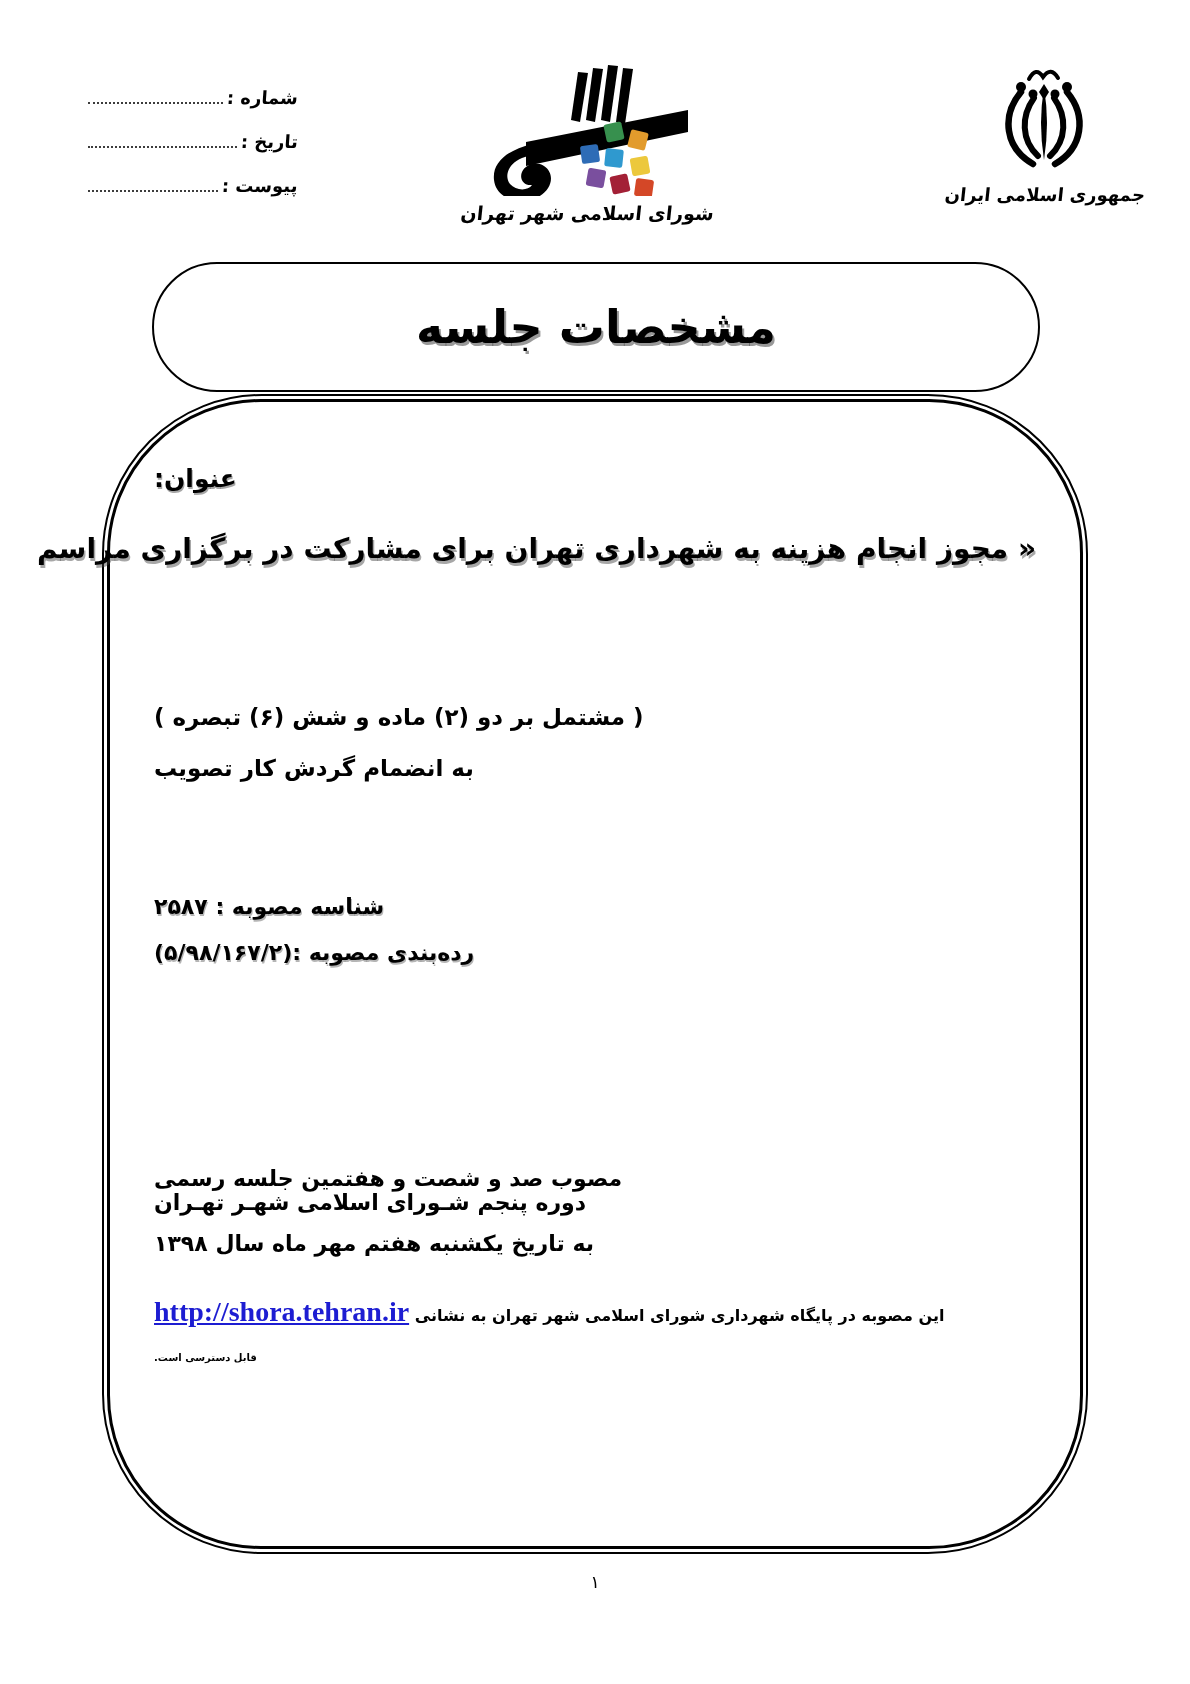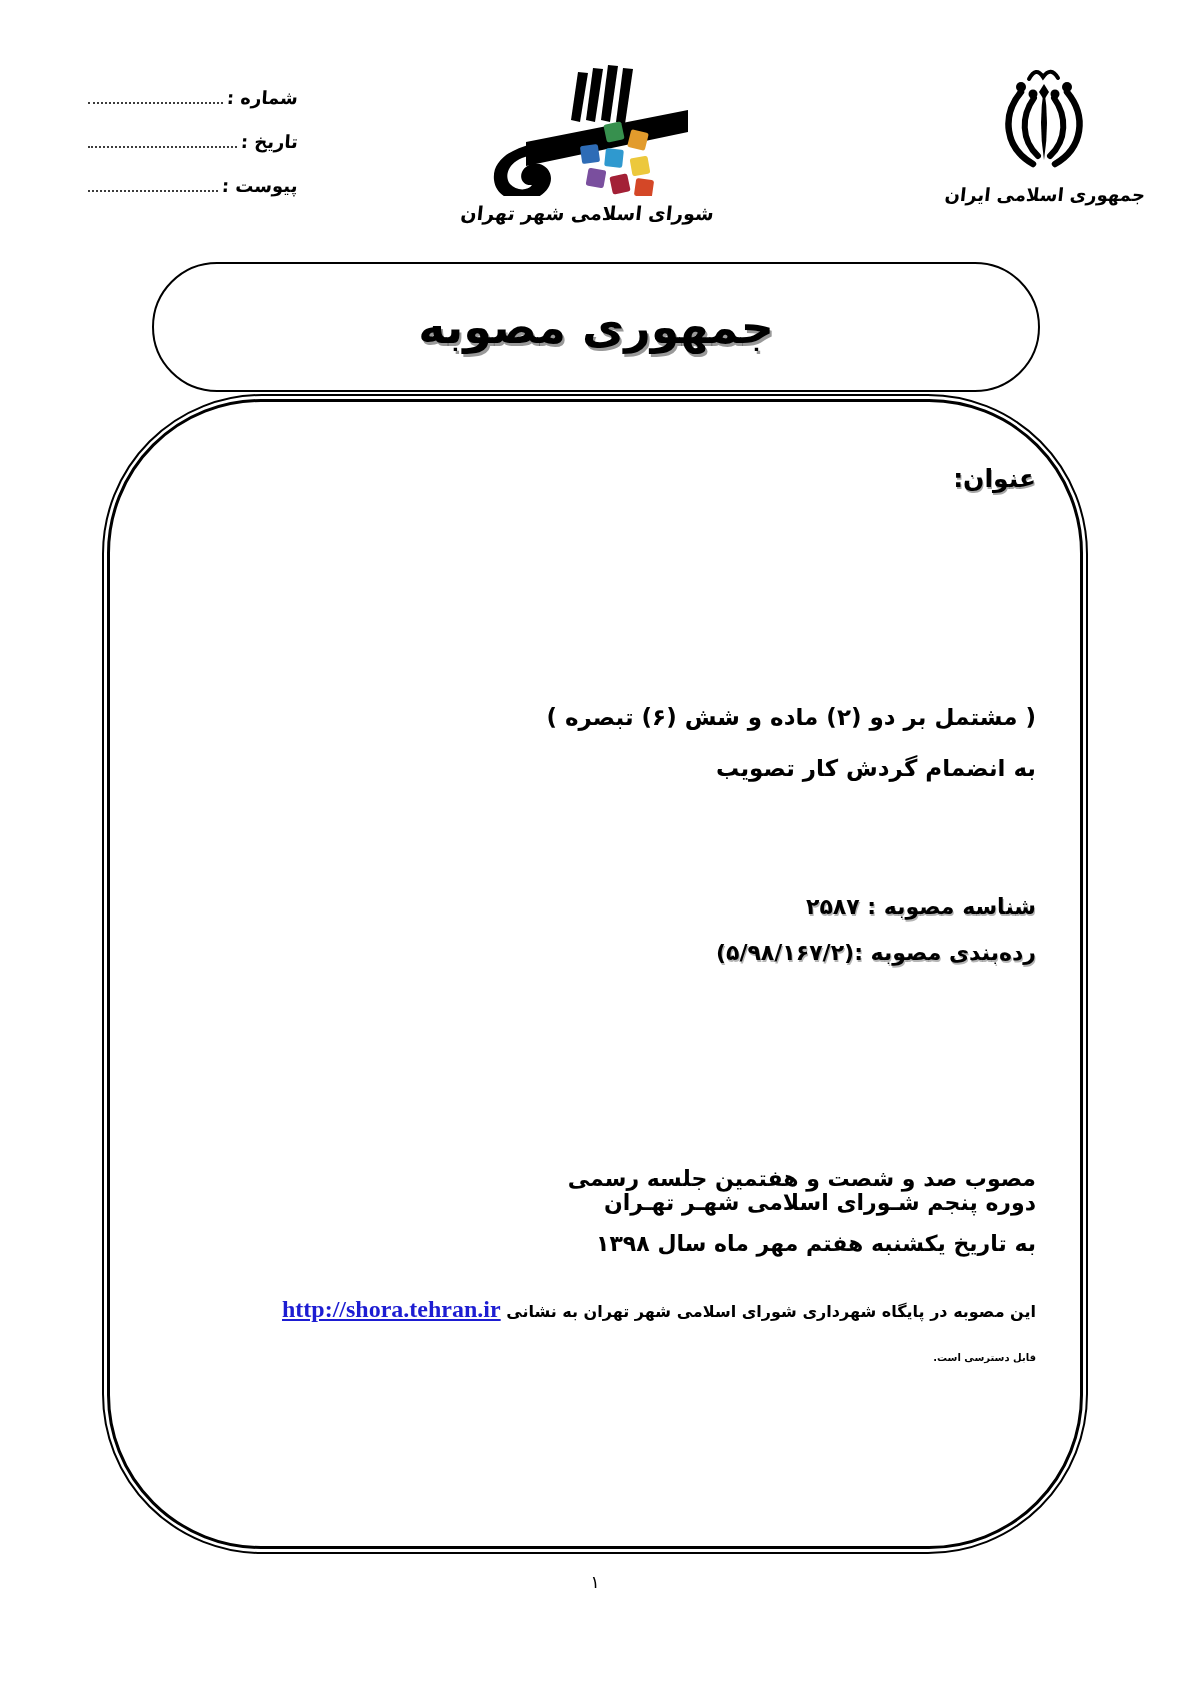--- a/index.html
+++ b/index.html
@@ -46,32 +46,32 @@
 
   
   .main-box {
     position:absolute; left:102px; top:394px; width:986px; height:1160px;
     border:2px solid #000; border-radius:160px;
   }
   .main-box .inner-border {
     position:absolute; inset:3px; border:3px solid #000; border-radius:154px;
     pointer-events:none;
   }
-  .line { position:absolute; left:50px; right:50px; text-align:right; white-space:nowrap; }
+  .line { position:absolute; left:50px; right:50px; text-align:left; white-space:nowrap; }
 
   .heading-label { font-size:25px; font-weight:bold; text-shadow:1px 2px 0 rgba(60,60,60,0.45); }
   .doc-title { font-size:28px; font-weight:bold; text-shadow:1.5px 2.5px 0 rgba(60,60,60,0.45); }
   .doc-title sup { font-size:16px; vertical-align:14px; font-weight:bold; }
   .soft-bold { font-size:23px; font-weight:700; }
   .id-line { font-size:22px; font-weight:bold; text-shadow:1px 1.5px 0 rgba(70,70,70,0.4); }
   .session-line { font-size:22px; font-weight:700; }
   .availability { font-size:16px; font-weight:bold; }
   .availability .url {
     font-family:"Liberation Serif","DejaVu Serif",serif;
-    font-size:24px; font-weight:bold; text-decoration:underline;
+    font-size:28px; font-weight:bold; text-decoration:underline;
     unicode-bidi:embed;
   }
   .availability-suffix { font-size:10px; font-weight:bold; }
 
   
   .page-number { position:absolute; left:0; right:0; top:1572px; text-align:center; font-size:17px; }
 </style>
 </head>
 <body>
 
@@ -137,28 +137,29 @@
         <circle cx="38" cy="23" r="5" fill="#000"></circle>
         <path d="M84,28 C104,52 100,84 72,100" fill="none" stroke="#000" stroke-width="6.5" stroke-linecap="round"></path>
         <circle cx="84" cy="23" r="5" fill="#000"></circle>
       </svg>
       <div class="emblem-caption">جمهوری اسلامی ایران</div>
     </div>
 
   </header>
 
   <section class="title-pill">
-    <h1>جمهوری مصوبه</h1>
+    <h1>مشخصات جلسه</h1>
   </section>
 
   <section class="main-box">
     <div class="inner-border"></div>
 
     <div class="line heading-label" style="top:68px;">عنوان:</div>
 
+    <div class="line doc-title" style="top:136px;">«  مجوز انجام هزینه به شهرداری تهران برای مشارکت در برگزاری مراسم</div>
 
 
     <div class="line soft-bold" style="top:308px;">( مشتمل بر دو (۲) ماده و شش (۶) تبصره )</div>
 
     <div class="line soft-bold" style="top:359px;">به انضمام گردش کار تصویب</div>
 
     <div class="line id-line" style="top:498px;">شناسه مصوبه : ۲۵۸۷</div>
 
     <div class="line id-line" style="top:544px;">رده‌بندی مصوبه :(۵/۹۸/۱۶۷/۲)</div>
 

